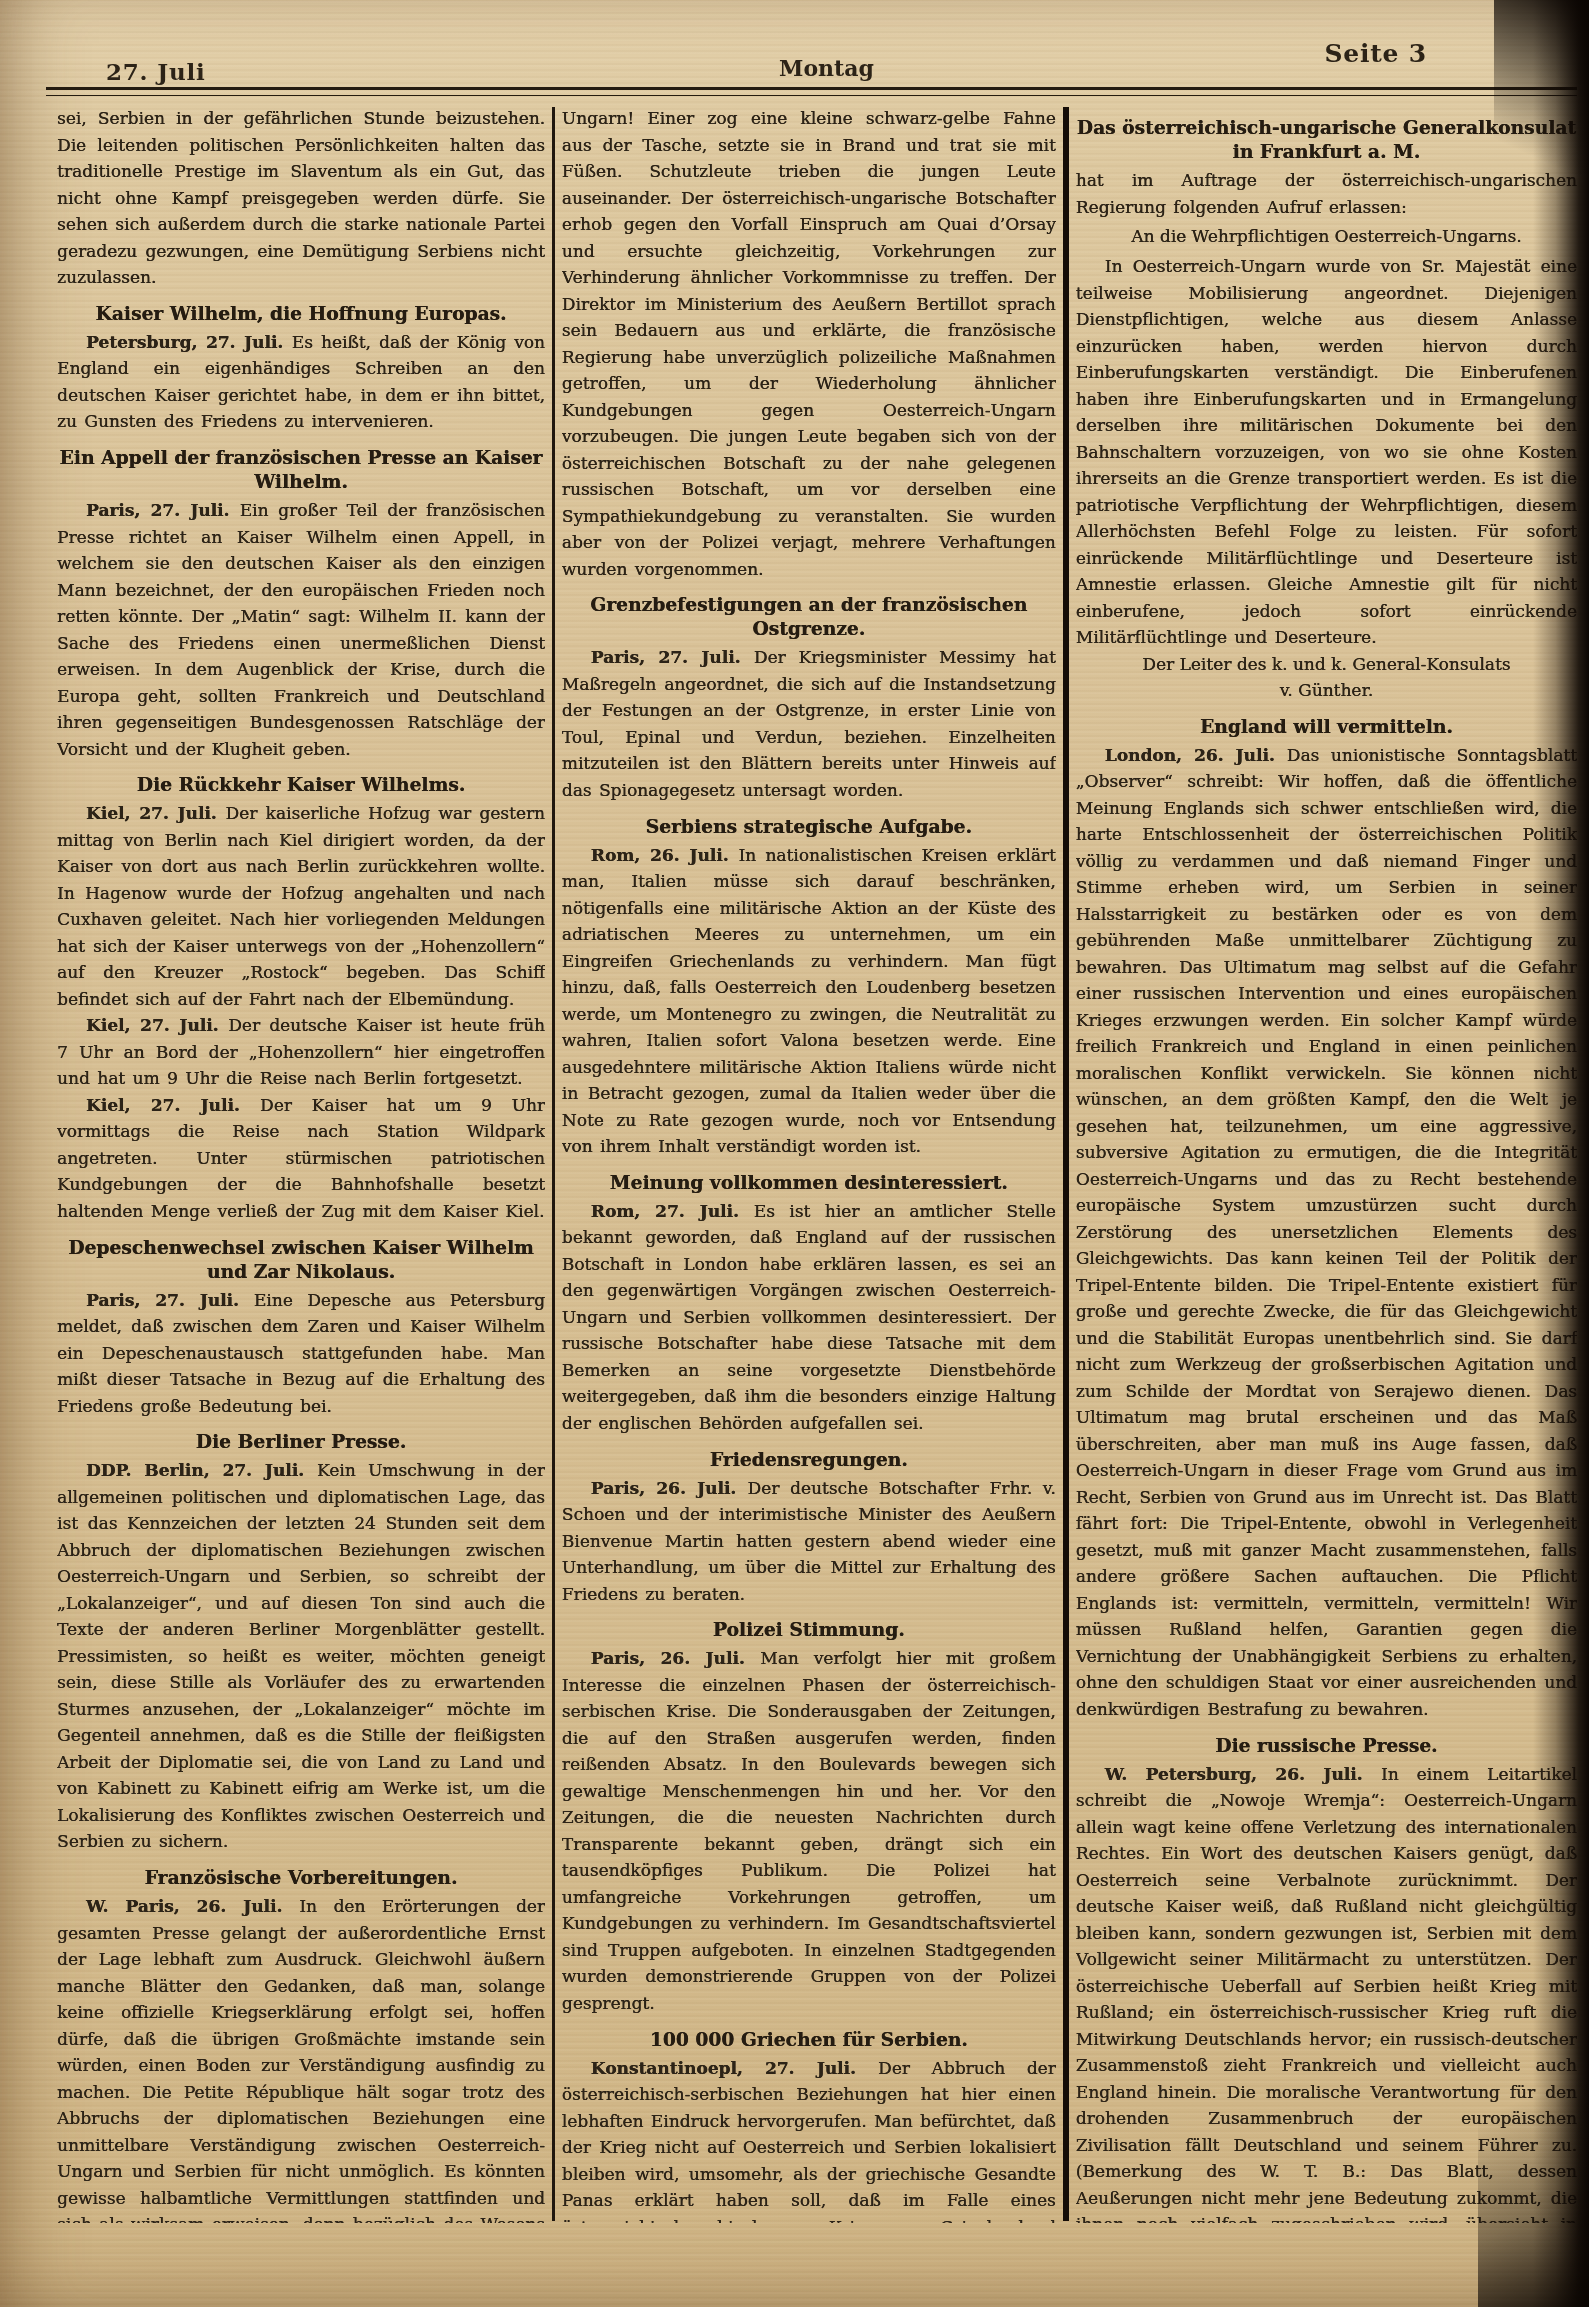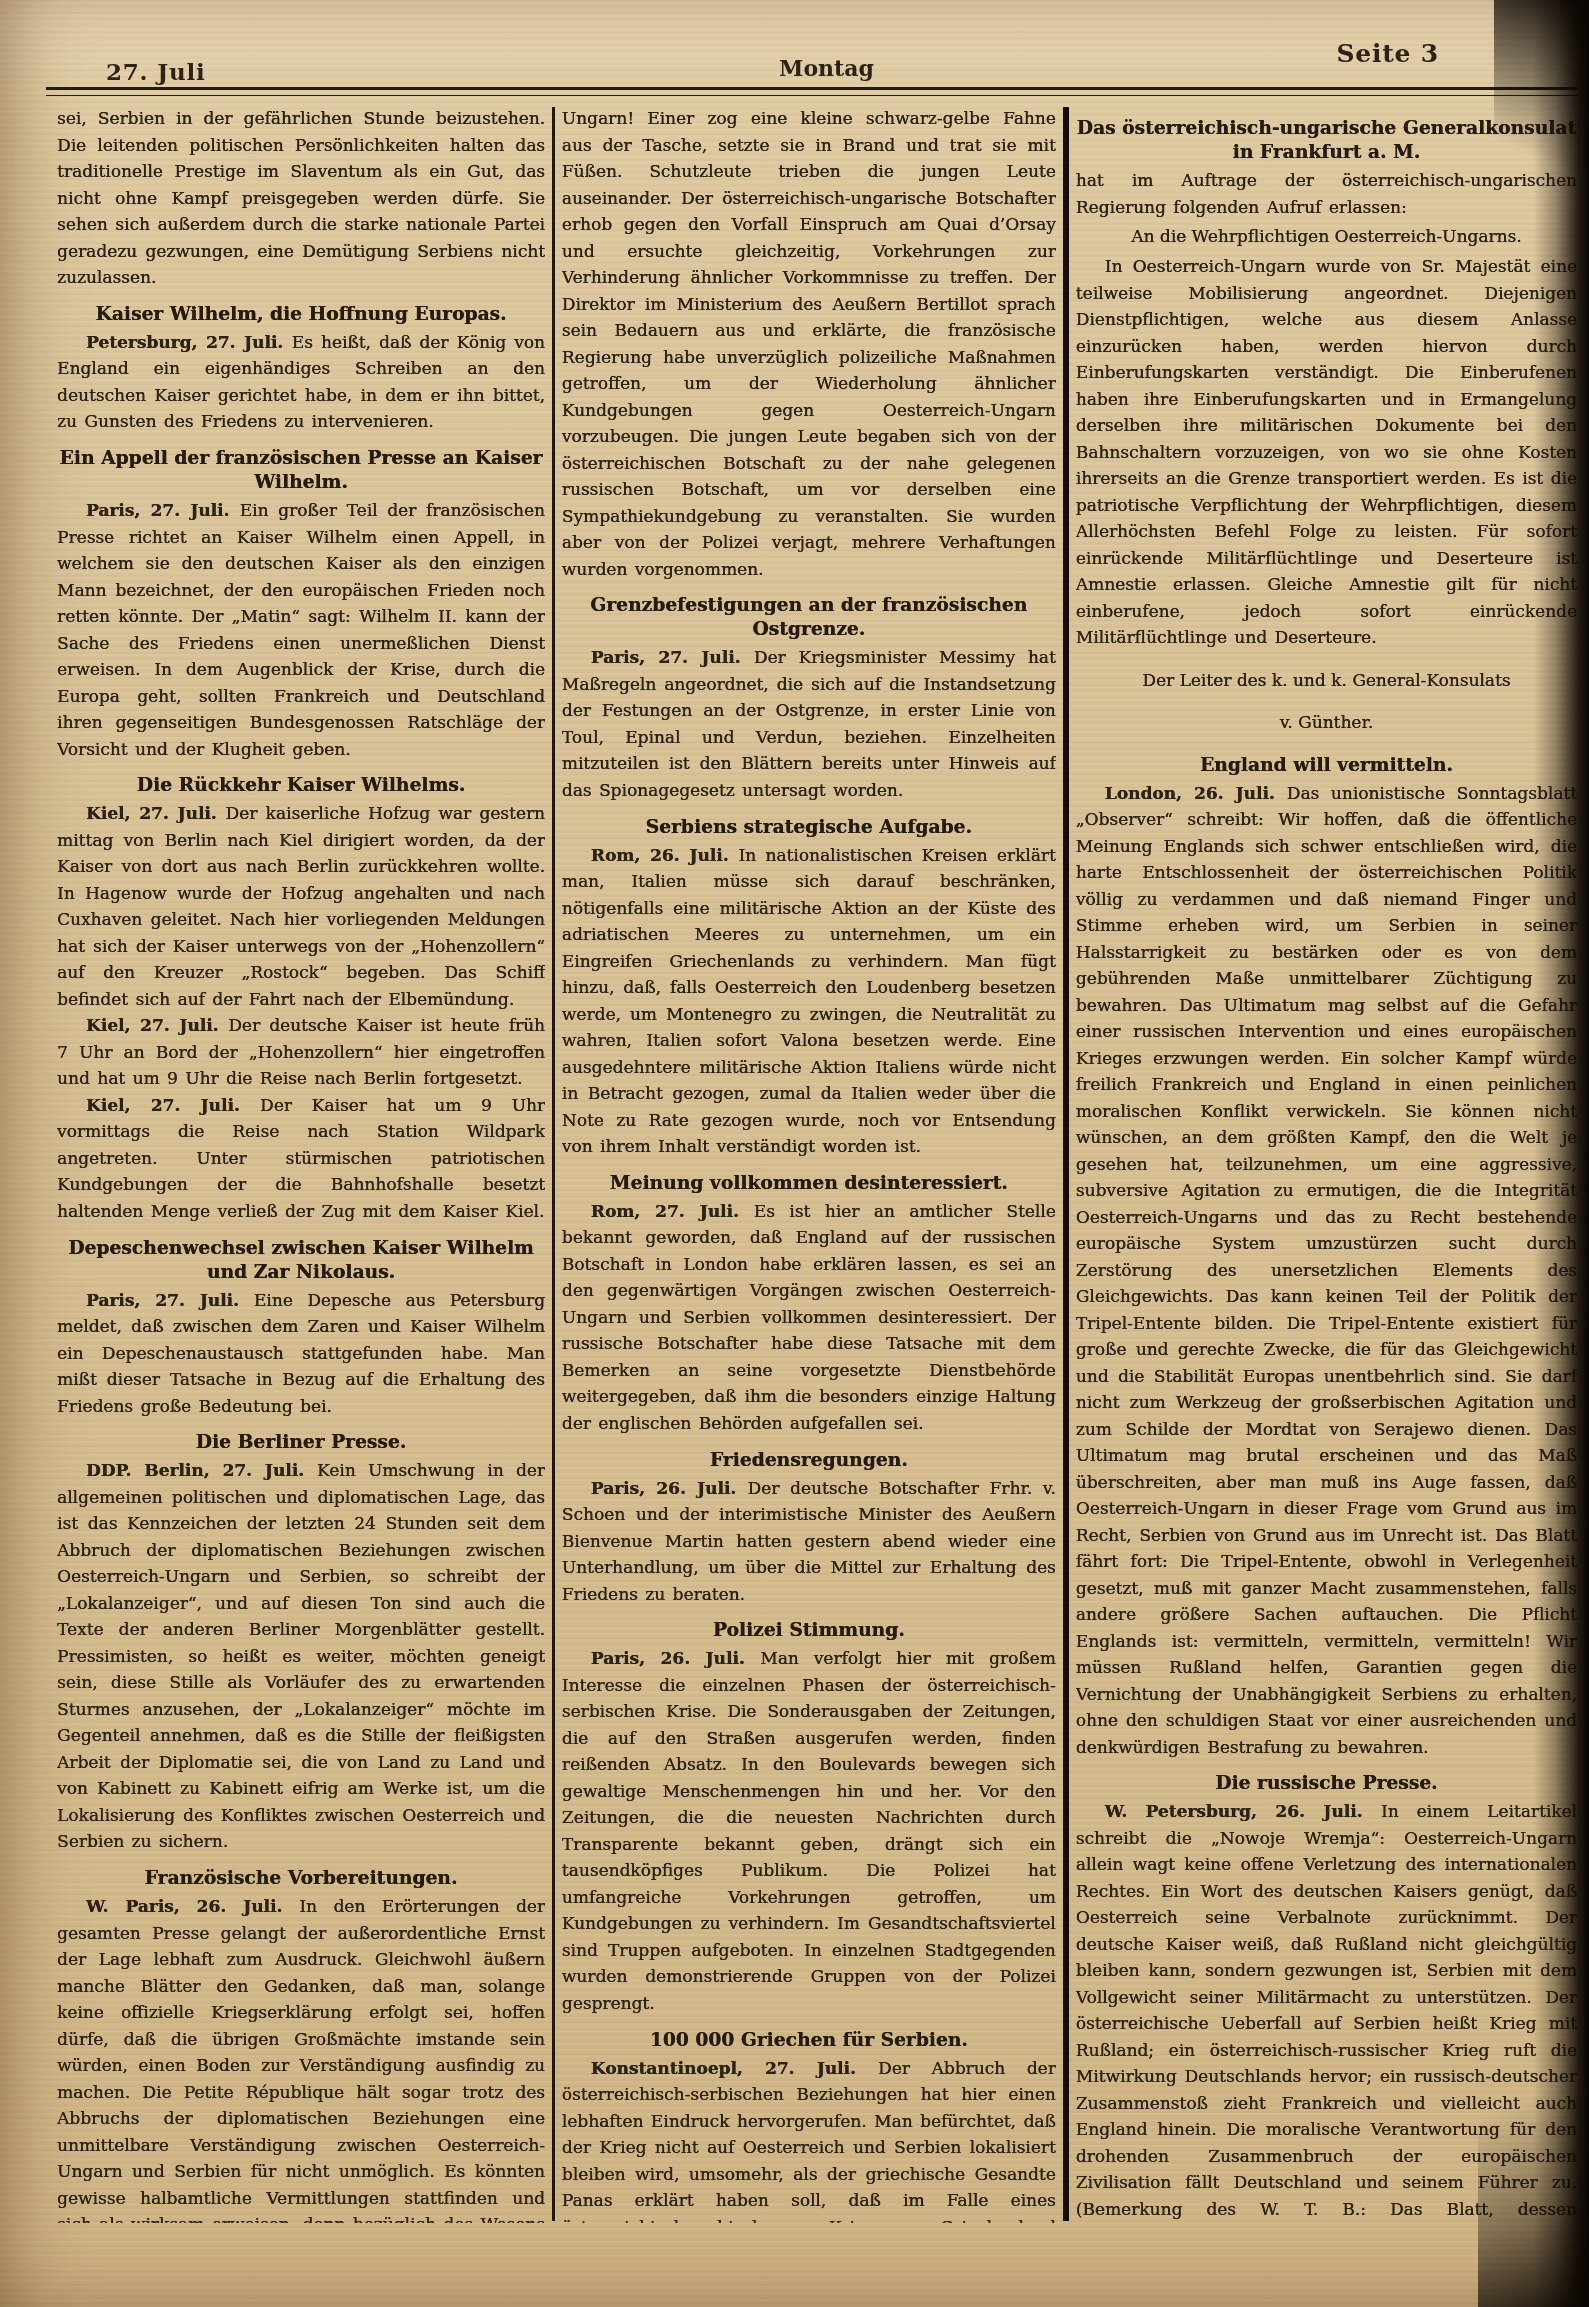--- a/index.html
+++ b/index.html
@@ -31,21 +31,21 @@
     background:linear-gradient(to right,rgba(22,13,6,0) 0%,rgba(22,13,6,.35) 40%,rgba(14,8,4,.9) 82%,#0b0603 100%);
   }
   .corner-tr{
     position:absolute;top:0;right:0;width:95px;height:238px;z-index:6;pointer-events:none;
     background:linear-gradient(205deg,rgba(10,5,2,.95) 0%,rgba(10,5,2,.45) 35%,rgba(10,5,2,0) 65%);
   }
   .corner-br{
     position:absolute;bottom:0;right:0;width:111px;height:334px;z-index:6;pointer-events:none;
     background:linear-gradient(335deg,rgba(10,5,2,.9) 0%,rgba(10,5,2,.4) 30%,rgba(10,5,2,0) 62%);
   }
-  .masthead{position:absolute;left:57px;right:16px;top:30px;height:57px;z-index:2;}
+  .masthead{position:absolute;left:57px;right:28px;top:30px;height:57px;z-index:2;}
   .mh-date{position:absolute;left:49px;bottom:1.6px;font-size:23px;font-weight:bold;letter-spacing:0.8px;}
   .mh-day{position:absolute;left:682px;bottom:6.4px;width:175px;text-align:center;font-size:22px;font-weight:bold;}
   .mh-page{position:absolute;right:134px;bottom:19px;font-size:25px;font-weight:bold;letter-spacing:0.8px;}
   .masthead-rule{
     position:absolute;left:46px;right:12px;top:87px;height:4.8px;z-index:2;
     border-top:3.2px solid #241b10;border-bottom:1.6px solid #241b10;
   }
   .columns{
     position:absolute;left:57px;right:12px;top:105px;bottom:0;
     display:flex;align-items:flex-start;z-index:1;
@@ -67,21 +67,21 @@
   .art-h{
     margin:10.3px 0 4px 0;text-align:center;text-indent:0;
     font-size:18.7px;line-height:24px;font-weight:bold;color:#251c11;
     text-shadow:0.3px 0 0 currentColor;
   }
   .art-center{
     margin:3.2px 0;text-align:center;text-indent:0;
     font-size:17px;line-height:26.5px;text-shadow:0.3px 0 0 currentColor;
   }
   .art-sig{
-    margin:16px;text-align:center;text-indent:0;
+    margin:0;text-align:center;text-indent:0;
     font-size:17px;line-height:26.5px;text-shadow:0.3px 0 0 currentColor;
   }
 </style>
 </head>
 <body>
 
 <div class="page">
 
   <header class="masthead">
     <span class="mh-date">27. Juli</span>

